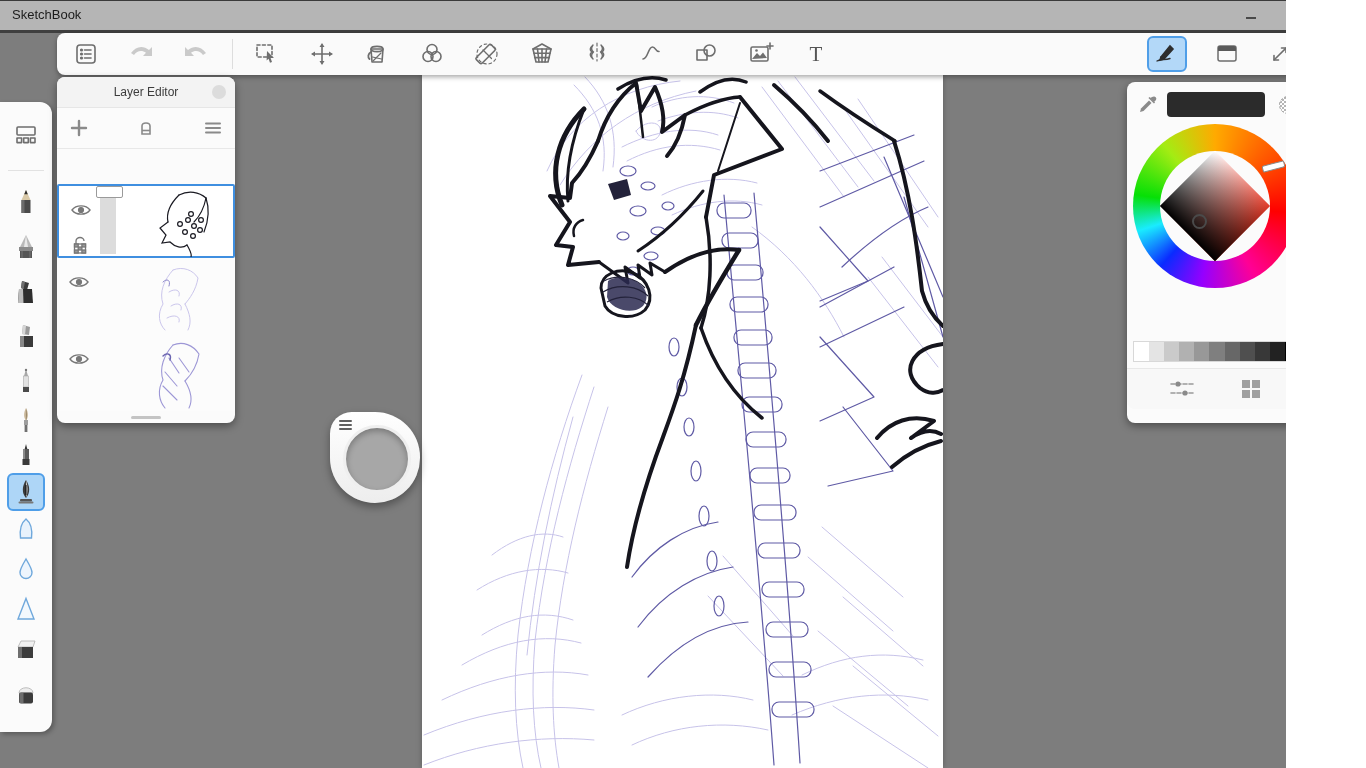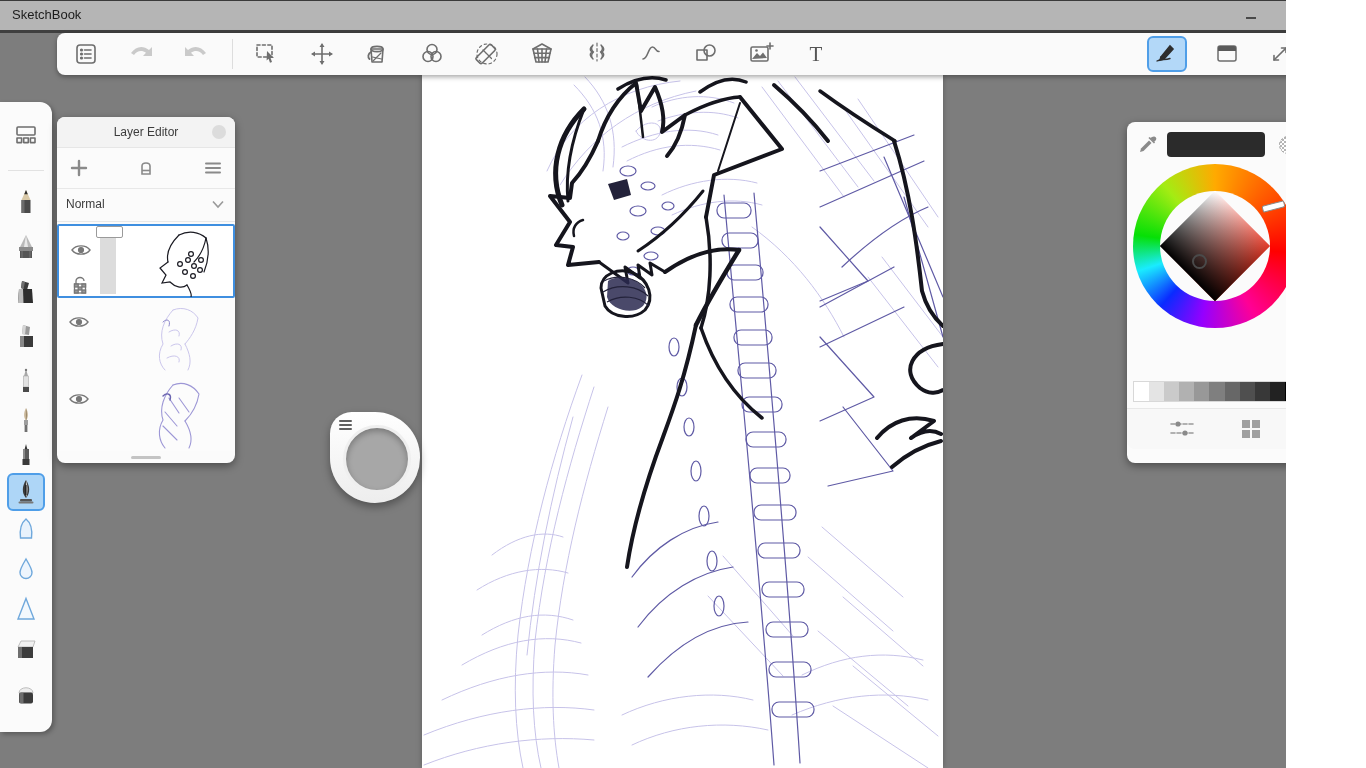--- a/index.html
+++ b/index.html
@@ -19,21 +19,21 @@
   .tbtn.active{background:#b3d8f8;border:2px solid #4f9ee8;box-sizing:border-box;}
   .tb-sep{position:absolute;top:6px;width:1px;height:30px;background:#ddd;}
 
   
   .palette{position:absolute;left:0;top:102px;width:52px;height:630px;background:#fbfbfb;border-radius:0 12px 12px 0;box-shadow:2px 2px 5px rgba(0,0,0,.3);}
   .ptool{position:absolute;left:7px;width:38px;height:38px;display:flex;align-items:center;justify-content:center;border-radius:6px;}
   .ptool.selected{background:#aed6f7;border:2px solid #4f9ee8;box-sizing:border-box;}
   .pal-sep{position:absolute;left:8px;width:36px;height:1px;background:#e2e2e2;}
 
   
-  .panel{position:absolute;background:#fbfbfb;border-radius:8px;box-shadow:0 3px 8px rgba(0,0,0,.4);margin-top:40px;}
+  .panel{position:absolute;background:#fbfbfb;border-radius:8px;box-shadow:0 3px 8px rgba(0,0,0,.4);}
   .panel-header{position:relative;height:30px;background:#f3f3f3;border-radius:8px 8px 0 0;border-bottom:1px solid #e6e6e6;}
   .panel-title{position:absolute;width:100%;text-align:center;top:8px;font-size:12px;color:#3c3c3c;}
   .panel-dot{position:absolute;right:9px;top:8px;width:14px;height:14px;border-radius:50%;background:#dcdcdc;}
 
   
   .layer-editor{left:57px;top:77px;width:178px;height:346px;}
   .le-actions{position:relative;height:40px;border-bottom:1px solid #e8e8e8;}
   .le-blend{position:relative;height:32px;border-bottom:1px solid #e8e8e8;}
   .le-blend .blabel{position:absolute;left:9px;top:8px;font-size:12px;color:#3c3c3c;}
   .layer-row{position:absolute;left:0;width:178px;background:#fcfcfc;border-bottom:1px solid #ececec;}
@@ -496,26 +496,20 @@
         </svg>
       </div>
       <div style="position:absolute;right:8px;top:6px;width:28px;height:28px;display:flex;align-items:center;justify-content:center;">
         <svg width="20" height="20" stroke="#8a8a8a" stroke-width="2" stroke-linecap="round">
           <line x1="3" y1="5.5" x2="17" y2="5.5"></line>
             <line x1="3" y1="10" x2="17" y2="10"></line>
             <line x1="3" y1="14.5" x2="17" y2="14.5"></line>
         </svg>
       </div>
     </div>
-    <div class="le-blend">
-      <span class="blabel">Normal</span>
-      <svg style="position:absolute;right:10px;top:10px;" width="14" height="10" fill="none" stroke="#9a9a9a" stroke-width="1.6">
-          <path d="M2,2.5 L7,8 L12,2.5"></path>
-        </svg>
-    </div>
 
     <div class="layer-row selected" style="top:107px;height:74px;">
       <svg style="position:absolute;left:11px;top:17px;" width="22" height="14" fill="none" stroke="#777" stroke-width="1.4">
         <path d="M2,7 C6,1.5 16,1.5 20,7 C16,12.5 6,12.5 2,7 Z"></path>
           <circle cx="11" cy="7" r="2.4" fill="#777"></circle>
       </svg>
       <svg style="position:absolute;left:12px;top:50px;" width="18" height="20" fill="none" stroke="#777" stroke-width="1.3">
         <path d="M5,8 L5,5 a4,3.5 0 0 1 8,0"></path>
         <rect x="3.5" y="8" width="11" height="9" fill="#fff"></rect>
         <rect x="3.5" y="8" width="3.7" height="3" fill="#999"></rect>

